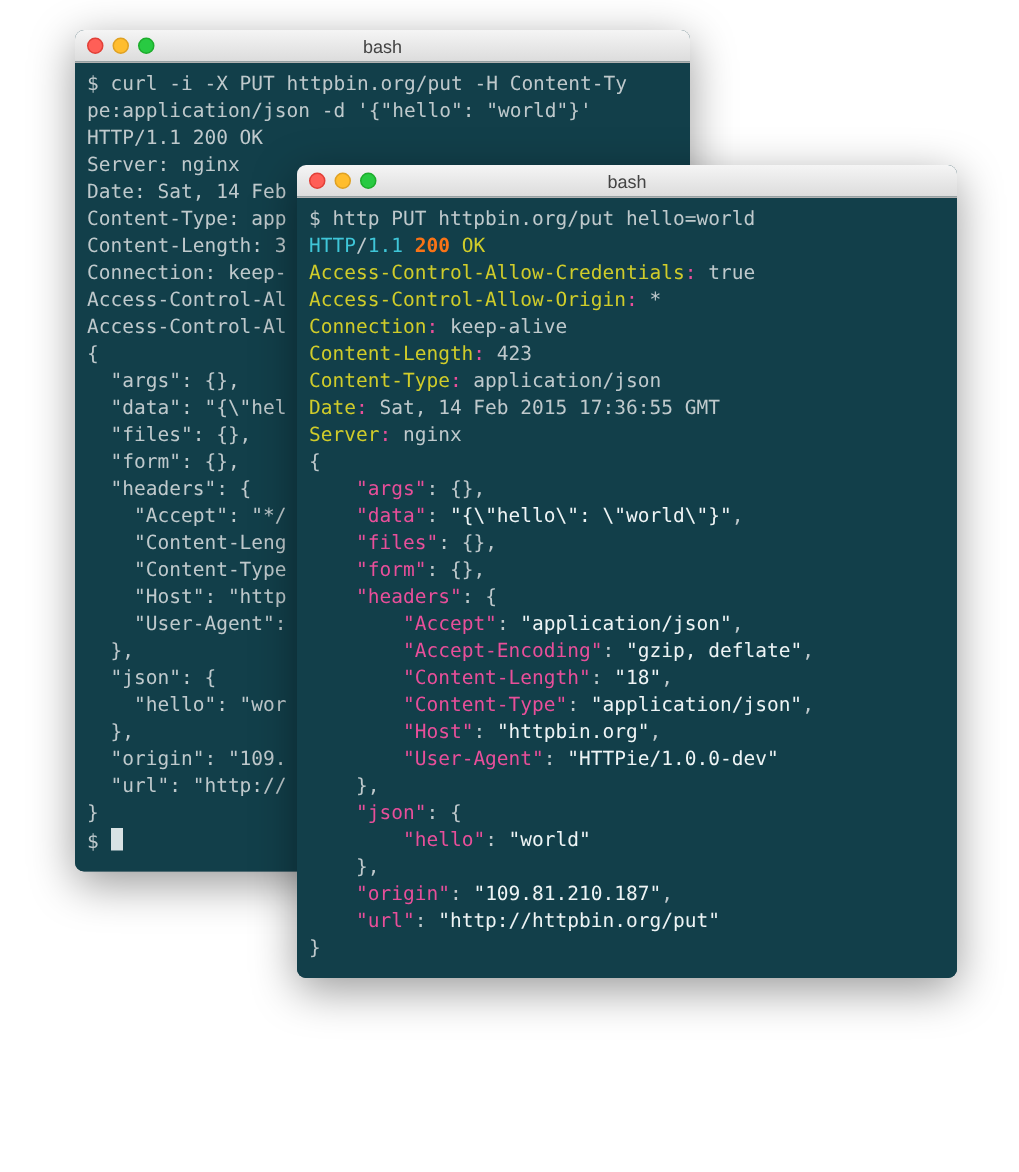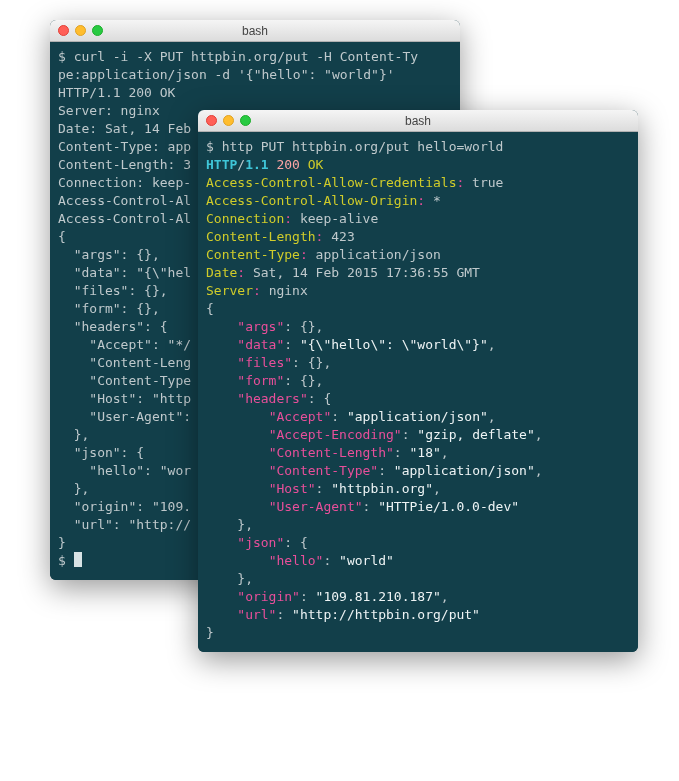--- a/index.html
+++ b/index.html
@@ -54,22 +54,22 @@
   }
   .cursor {
     display: inline-block;
     width: 8px;
     height: 15px;
     background: #d8e2e4;
     vertical-align: -2px;
   }
   
   .c-default { color: #bfc9cc; }
-  .c-cyan    { color: #3fc6d8; font-weight: bold; }
-  .c-green   { color: #fca5a5; }
+  .c-cyan    { color: #3fc6d8; }
+  .c-green   { color: #f97316; font-weight: bold; }
   .c-yellow  { color: #d0cc2a; text-align: right; }
   .c-magenta { color: #e84f9a; }
   .c-white   { color: #eef4f5; }
   .ln { display: block; }
 </style>
 </head>
 <body>
 
 <div class="window win1">
   <div class="titlebar">

